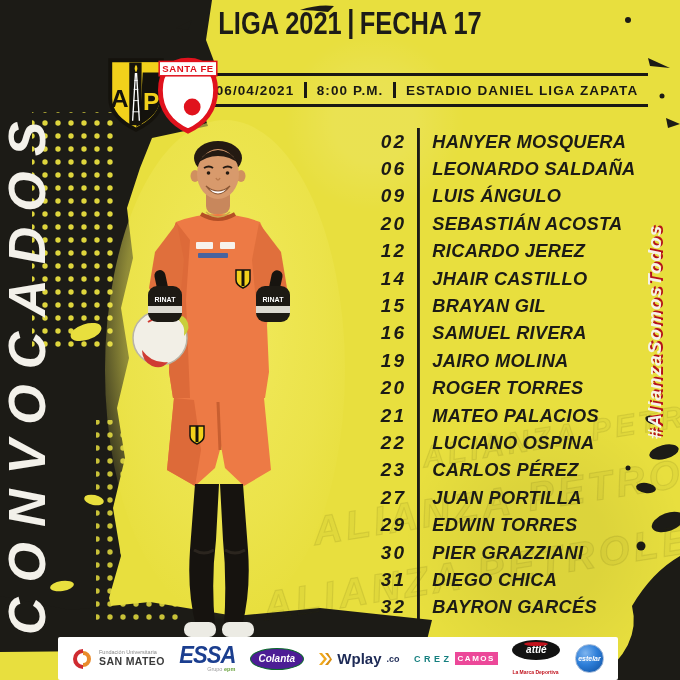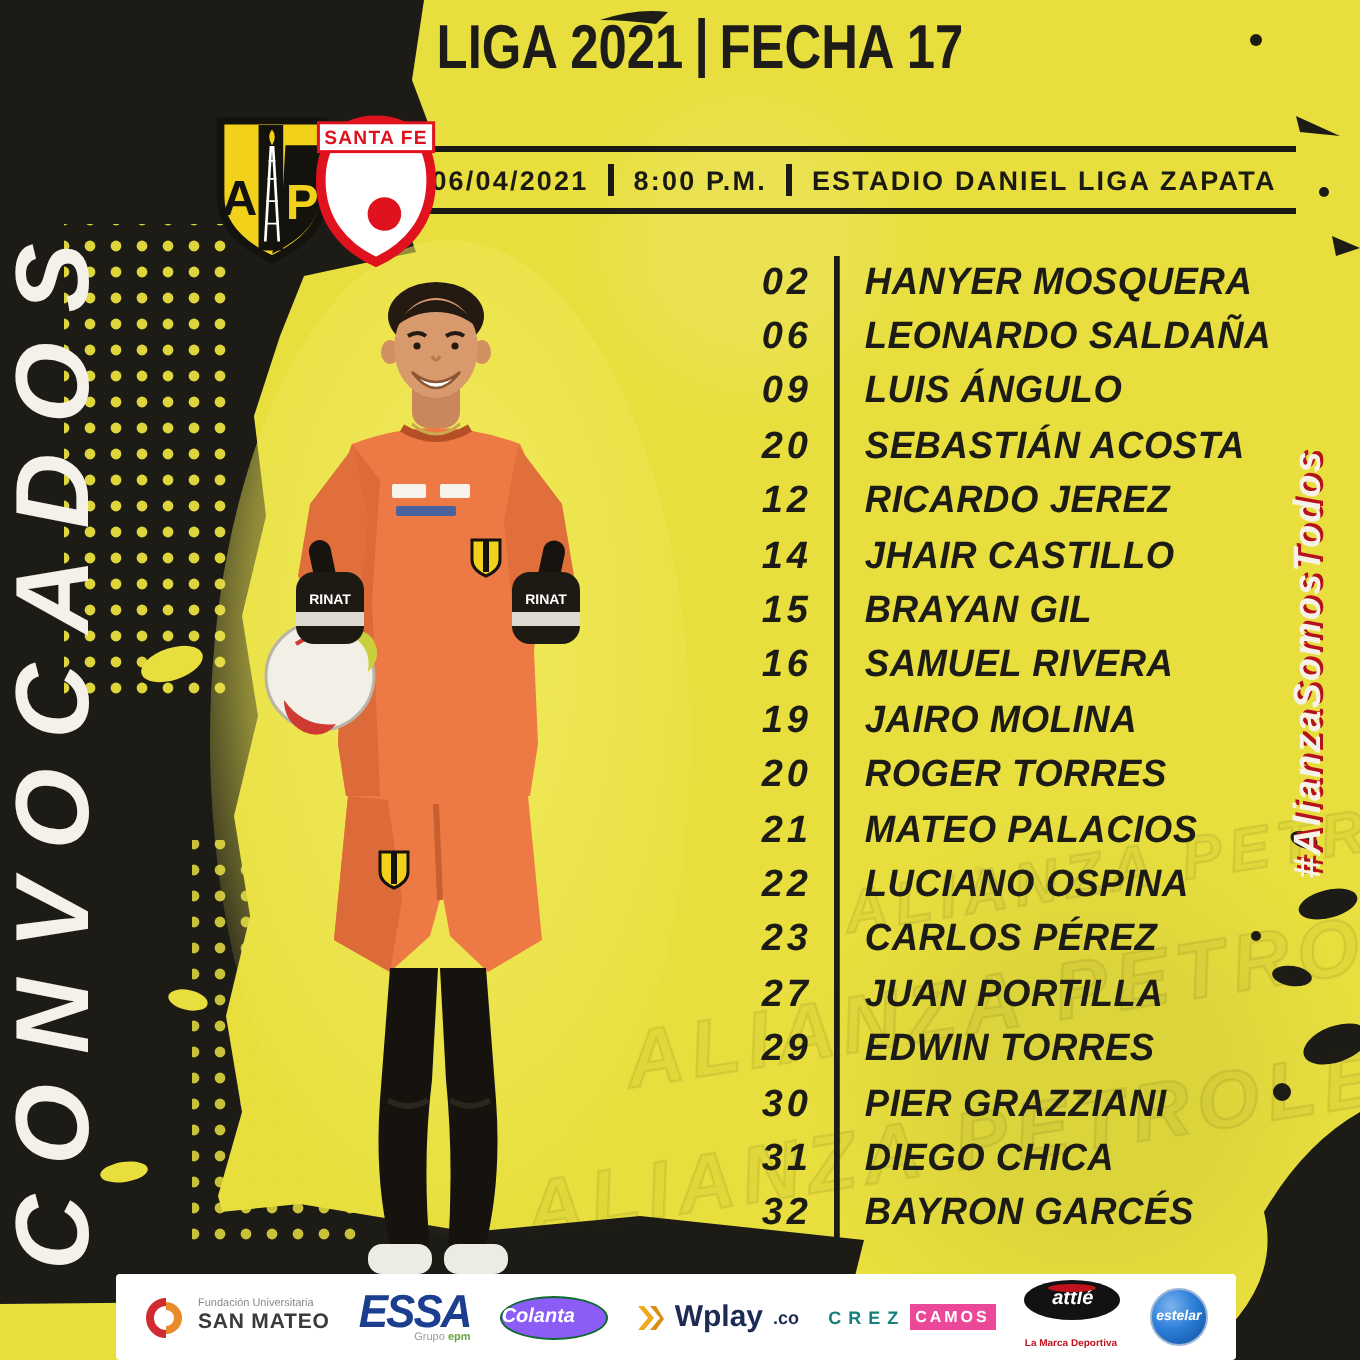--- a/index.html
+++ b/index.html
@@ -48,22 +48,22 @@
   
   .sponsors{position:absolute;left:58px;top:637px;width:560px;height:43px;background:#ffffff;z-index:6;
     border-radius:2px;display:flex;align-items:center;justify-content:space-between;padding:0 14px;box-sizing:border-box;}
   .sp{display:flex;align-items:center;gap:5px;}
   .sp .col{display:flex;flex-direction:column;line-height:1.05;justify-content:center;}
   .sm-l1{font-size:5.5px;color:#8a8a8a;}
   .sm-l2{font-size:10.5px;font-weight:800;color:#3a3a3a;letter-spacing:.4px;}
   .essa-t{font-size:22px;font-weight:900;font-style:italic;color:#1b3e8f;letter-spacing:-1px;transform:scaleY(1.05);}
   .essa-sub{font-size:5.5px;text-align:right;}
   .essa-sub .g1{color:#9a9a9a;} .essa-sub .g2{color:#69a23c;font-weight:700;}
-  .colanta{width:52px;height:20px;background:#8b5cf6;border:1.5px solid #0c6b2c;border-radius:50%;
-    display:flex;align-items:center;color:#fff;font-style:italic;font-weight:800;font-size:10px;}
+  .colanta{width:52px;height:20px;background:#4c1d95;border:1.5px solid #0c6b2c;border-radius:50%;
+    display:flex;align-items:center;justify-content:center;color:#fff;font-style:italic;font-weight:800;font-size:10px;}
   .wplay-t{font-size:15px;font-weight:900;color:#1d2a56;}
   .wplay-co{font-size:9px;font-weight:700;color:#1d2a56;}
   .crez{display:flex;align-items:center;gap:2px;}
   .crez-a{color:#157f7f;font-weight:600;font-size:9px;letter-spacing:3.5px;}
   .crez-b{background:#ec4899;color:#fff;font-weight:700;font-size:8px;letter-spacing:1.5px;padding:2px 3px;}
   .attle-oval{width:48px;height:20px;background:#121212;border-radius:50%;display:flex;flex-direction:column;
     align-items:center;justify-content:center;color:#fff;font-style:italic;font-weight:900;font-size:10px;position:relative;}
   .attle-sw{position:absolute;top:2px;left:12px;width:24px;height:4px;border-radius:50%;background:#c1121c;}
   .attle-sub{font-size:5px;font-weight:800;color:#c1121c;text-align:center;margin-top:1px;}
   .estelar{width:27px;height:27px;border-radius:50%;background:radial-gradient(circle at 35% 30%,#7db4ef,#2e7fd9 45%,#0c4d9e);

